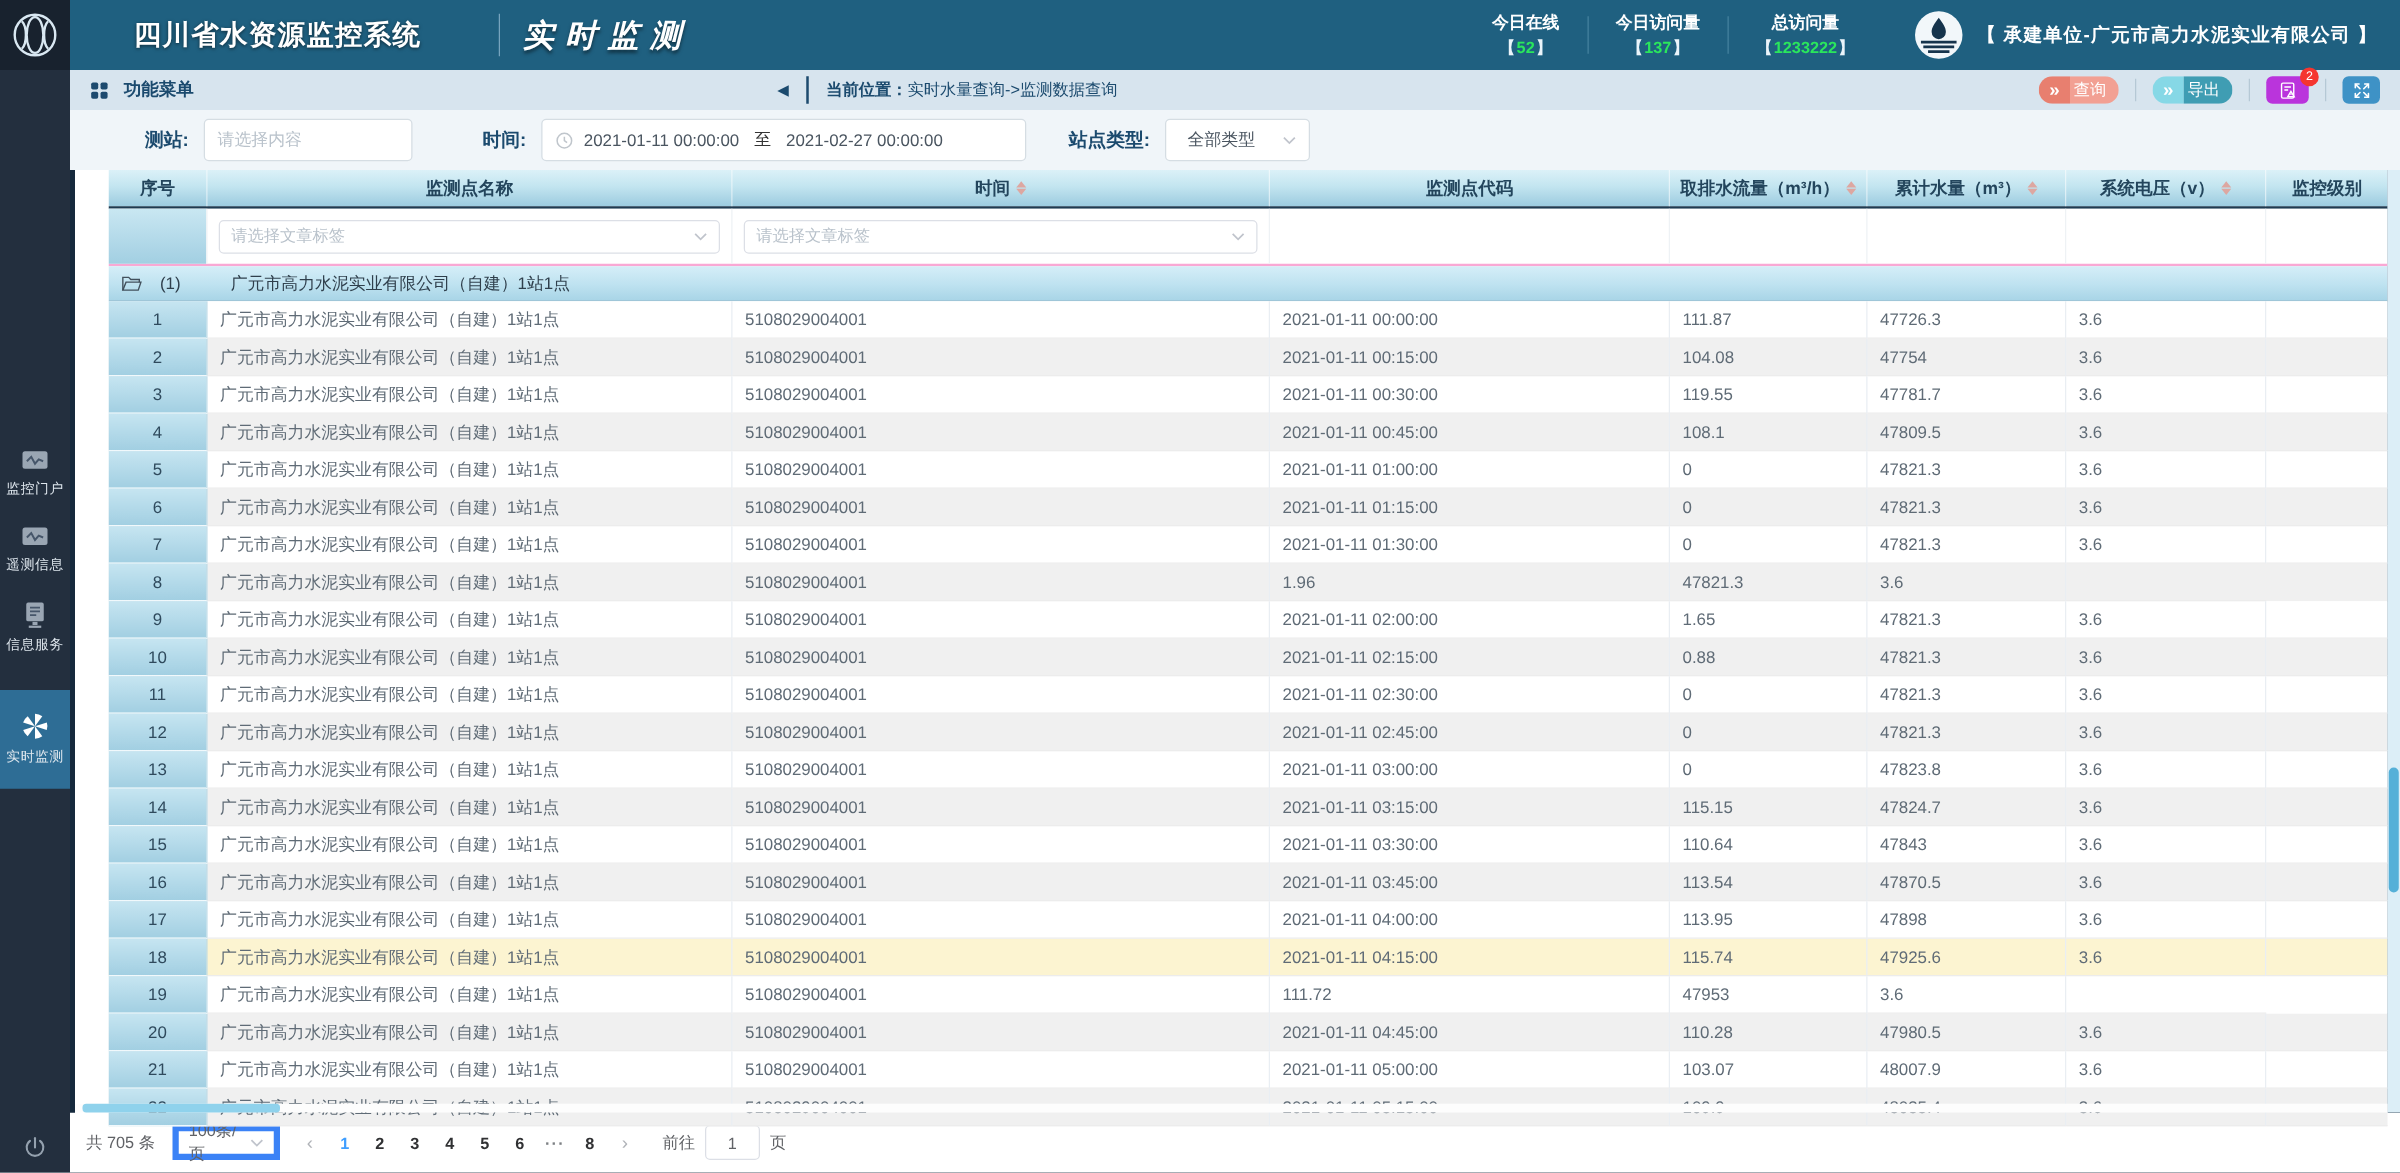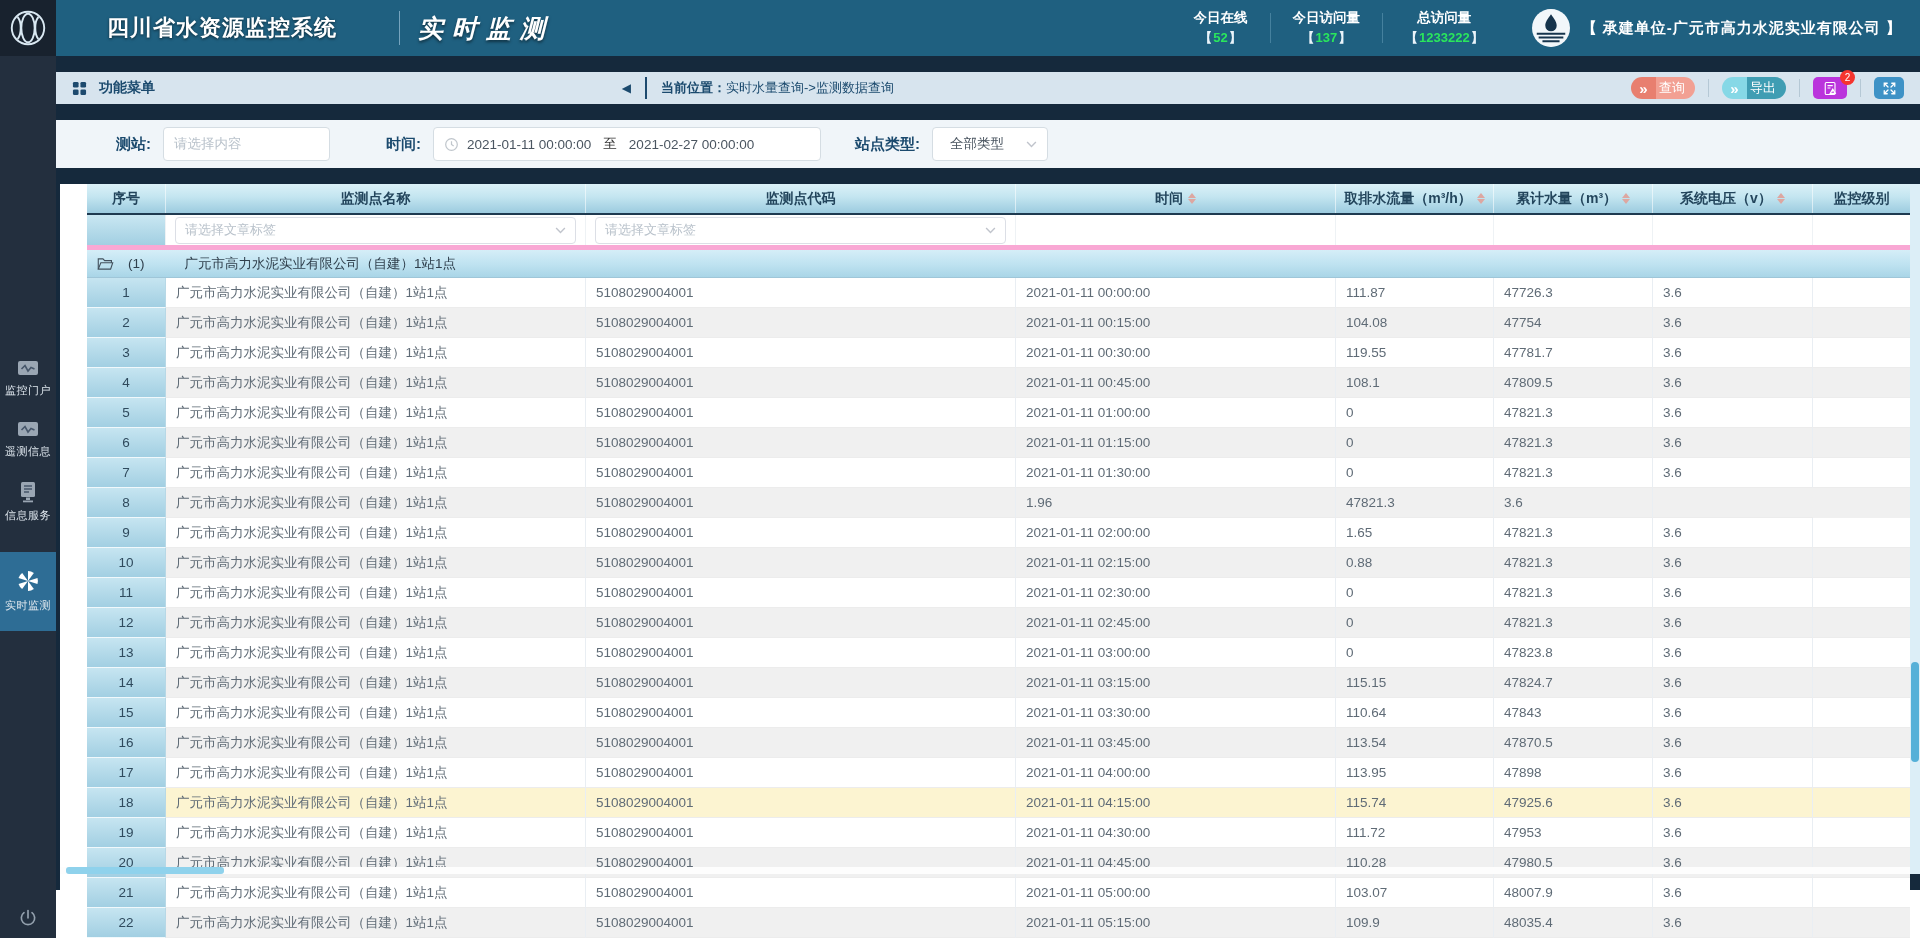--- a/index.html
+++ b/index.html
@@ -11,21 +11,21 @@
   
   .sidebar { width:56px; background:#232f3e; position:relative; flex:none; }
   .side-logo { width:56px; height:56px; background:#18222e; display:flex; align-items:center; justify-content:center; }
   .nav { position:absolute; top:348px; left:0; right:0; display:flex; flex-direction:column; }
   .nav-item { display:flex; flex-direction:column; align-items:center; gap:4px; padding:10px 0 11px; cursor:pointer; }
   .nav-item .nv-label { font-size:11px; color:#dfe7ee; letter-spacing:0.5px; }
   .nav-item.active { background:#2e6d95; margin-top:18px; padding:16px 0 18px; }
   .power-wrap { position:absolute; bottom:10px; left:0; right:0; display:flex; justify-content:center; }
 
   
-  .main { flex:1; display:flex; flex-direction:column; min-width:0;gap:16px; }
+  .main { flex:1; display:flex; flex-direction:column; min-width:0; }
 
   
   .top { height:56px; flex:none; display:flex; align-items:center; color:#fff;
     background:
       radial-gradient(ellipse 320px 60px at 470px 70px, rgba(150,200,230,.45), rgba(150,200,230,0) 70%),
       radial-gradient(ellipse 500px 90px at 520px -20px, rgba(190,225,245,.5), rgba(190,225,245,0) 70%),
       linear-gradient(100deg,#0a1e31 0%,#12344e 18%,#39718f 34%,#5d94b2 43%,#27central 0,#276180 52%,#1f6080 62%,#1f6080 100%);
     background-color:#1f6080;
   }
   .brand { display:flex; align-items:center; }
@@ -85,21 +85,21 @@
   .thead { display:grid; grid-template-columns:var(--cols); height:31px;
     background:linear-gradient(180deg,#dbf1f8 0%,#c3e5f0 45%,#9ccbdf 100%);
     border-bottom:2px solid #1e3a50; }
   .th { display:flex; align-items:center; justify-content:center; gap:5px; font-size:14px; font-weight:bold; color:#23455c; border-right:1px solid rgba(255,255,255,.55); white-space:nowrap; overflow:hidden; }
   .th:last-child { border-right:none; }
   .caret { display:flex; flex-direction:column; gap:1px; }
   .caret i { display:block; width:0; height:0; border-left:4px solid transparent; border-right:4px solid transparent; }
   .caret .up { border-bottom:5px solid #ddA7a1; }
   .caret .dn { border-top:5px solid #ddA7a1; }
 
-  .frow { display:grid; grid-template-columns:var(--cols); height:35px; background:#fff; border-bottom:5px solid #f9a8d4; }
+  .frow { display:grid; grid-template-columns:var(--cols); height:46px; background:#fff; border-bottom:2px solid #f9a8d4; }
   .fcell { border-right:1px solid #eef2f5; display:flex; align-items:center; }
   .fcell:last-child { border-right:none; }
   .fcell.numgrad { background:linear-gradient(180deg,#c9e7f2 0%,#a2cfe2 100%); }
   .fselect { flex:1; height:27px; margin:0 9px; background:#fff; border:1px solid #dcdfe6; border-radius:4px; display:flex; align-items:center; justify-content:space-between; padding:0 9px; font-size:13px; }
 
   .grow { height:28px; display:flex; align-items:center; gap:14px; padding-left:10px;
     background:linear-gradient(180deg,#d5eef8 0%,#bee2f0 55%,#a9d5e7 100%);
     border-bottom:1px solid #9fc6d8; font-size:13.5px; color:#2f3f4c; }
   .grow .g-name { margin-left:26px; }
 
@@ -325,28 +325,28 @@
         </span>
       </div>
     </div>
 
     <div class="table-wrap">
       <div class="grid">
 
         <div class="thead">
           <div class="th">序号</div>
           <div class="th">监测点名称</div>
-          <div class="th">监测点代码</div>
           <div class="th">
             <span>时间</span>
             <span class="caret">
                 <i class="up"></i>
                 <i class="dn"></i>
               </span>
           </div>
+          <div class="th">监测点代码</div>
           <div class="th">
             <span>取排水流量（m³/h）</span>
             <span class="caret">
                 <i class="up"></i>
                 <i class="dn"></i>
               </span>
           </div>
           <div class="th">
             <span>累计水量（m³）</span>
             <span class="caret">
@@ -581,21 +581,20 @@
     <div class="td">2021-01-11 04:15:00</div>
     <div class="td">115.74</div>
     <div class="td">47925.6</div>
     <div class="td">3.6</div>
     <div class="td"></div>
   </div>
             <div class="tr">
     <div class="td num">19</div>
     <div class="td">广元市高力水泥实业有限公司（自建）1站1点</div>
     <div class="td">5108029004001</div>
-    <div class="td">2021-01-11 04:30:00</div>
     <div class="td">111.72</div>
     <div class="td">47953</div>
     <div class="td">3.6</div>
     <div class="td"></div>
   </div>
             <div class="tr even">
     <div class="td num">20</div>
     <div class="td">广元市高力水泥实业有限公司（自建）1站1点</div>
     <div class="td">5108029004001</div>
     <div class="td">2021-01-11 04:45:00</div>

